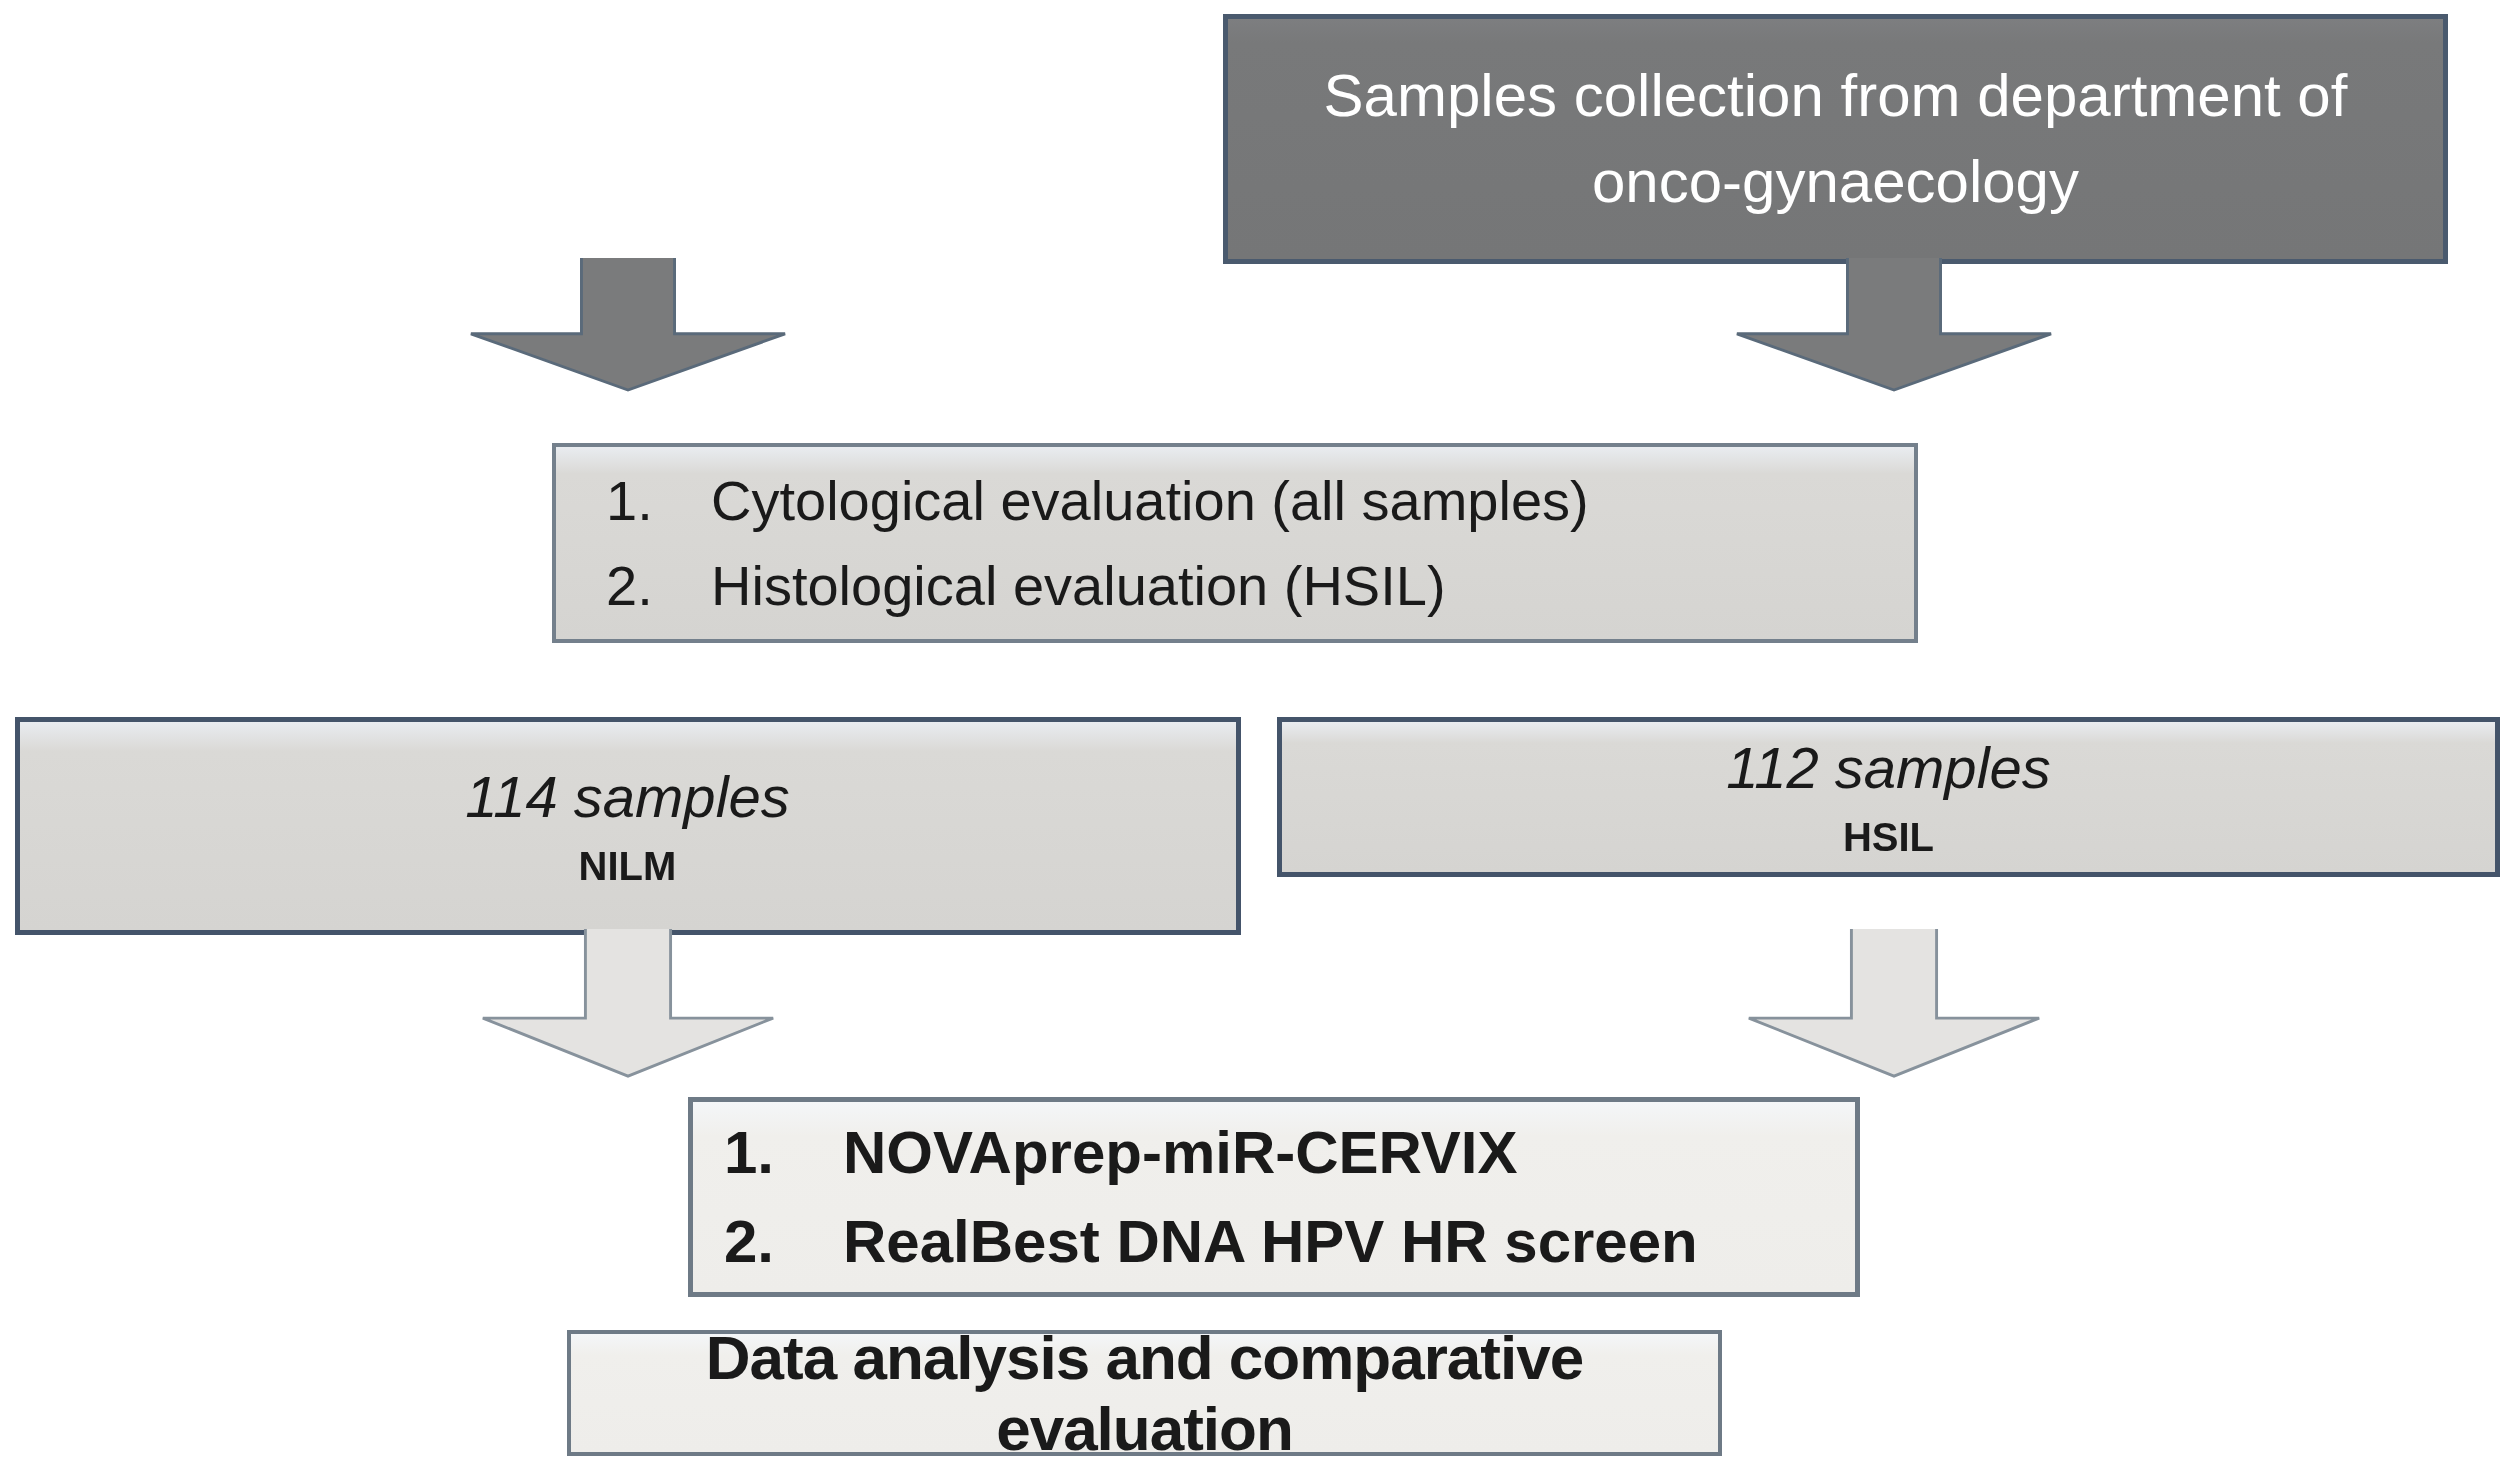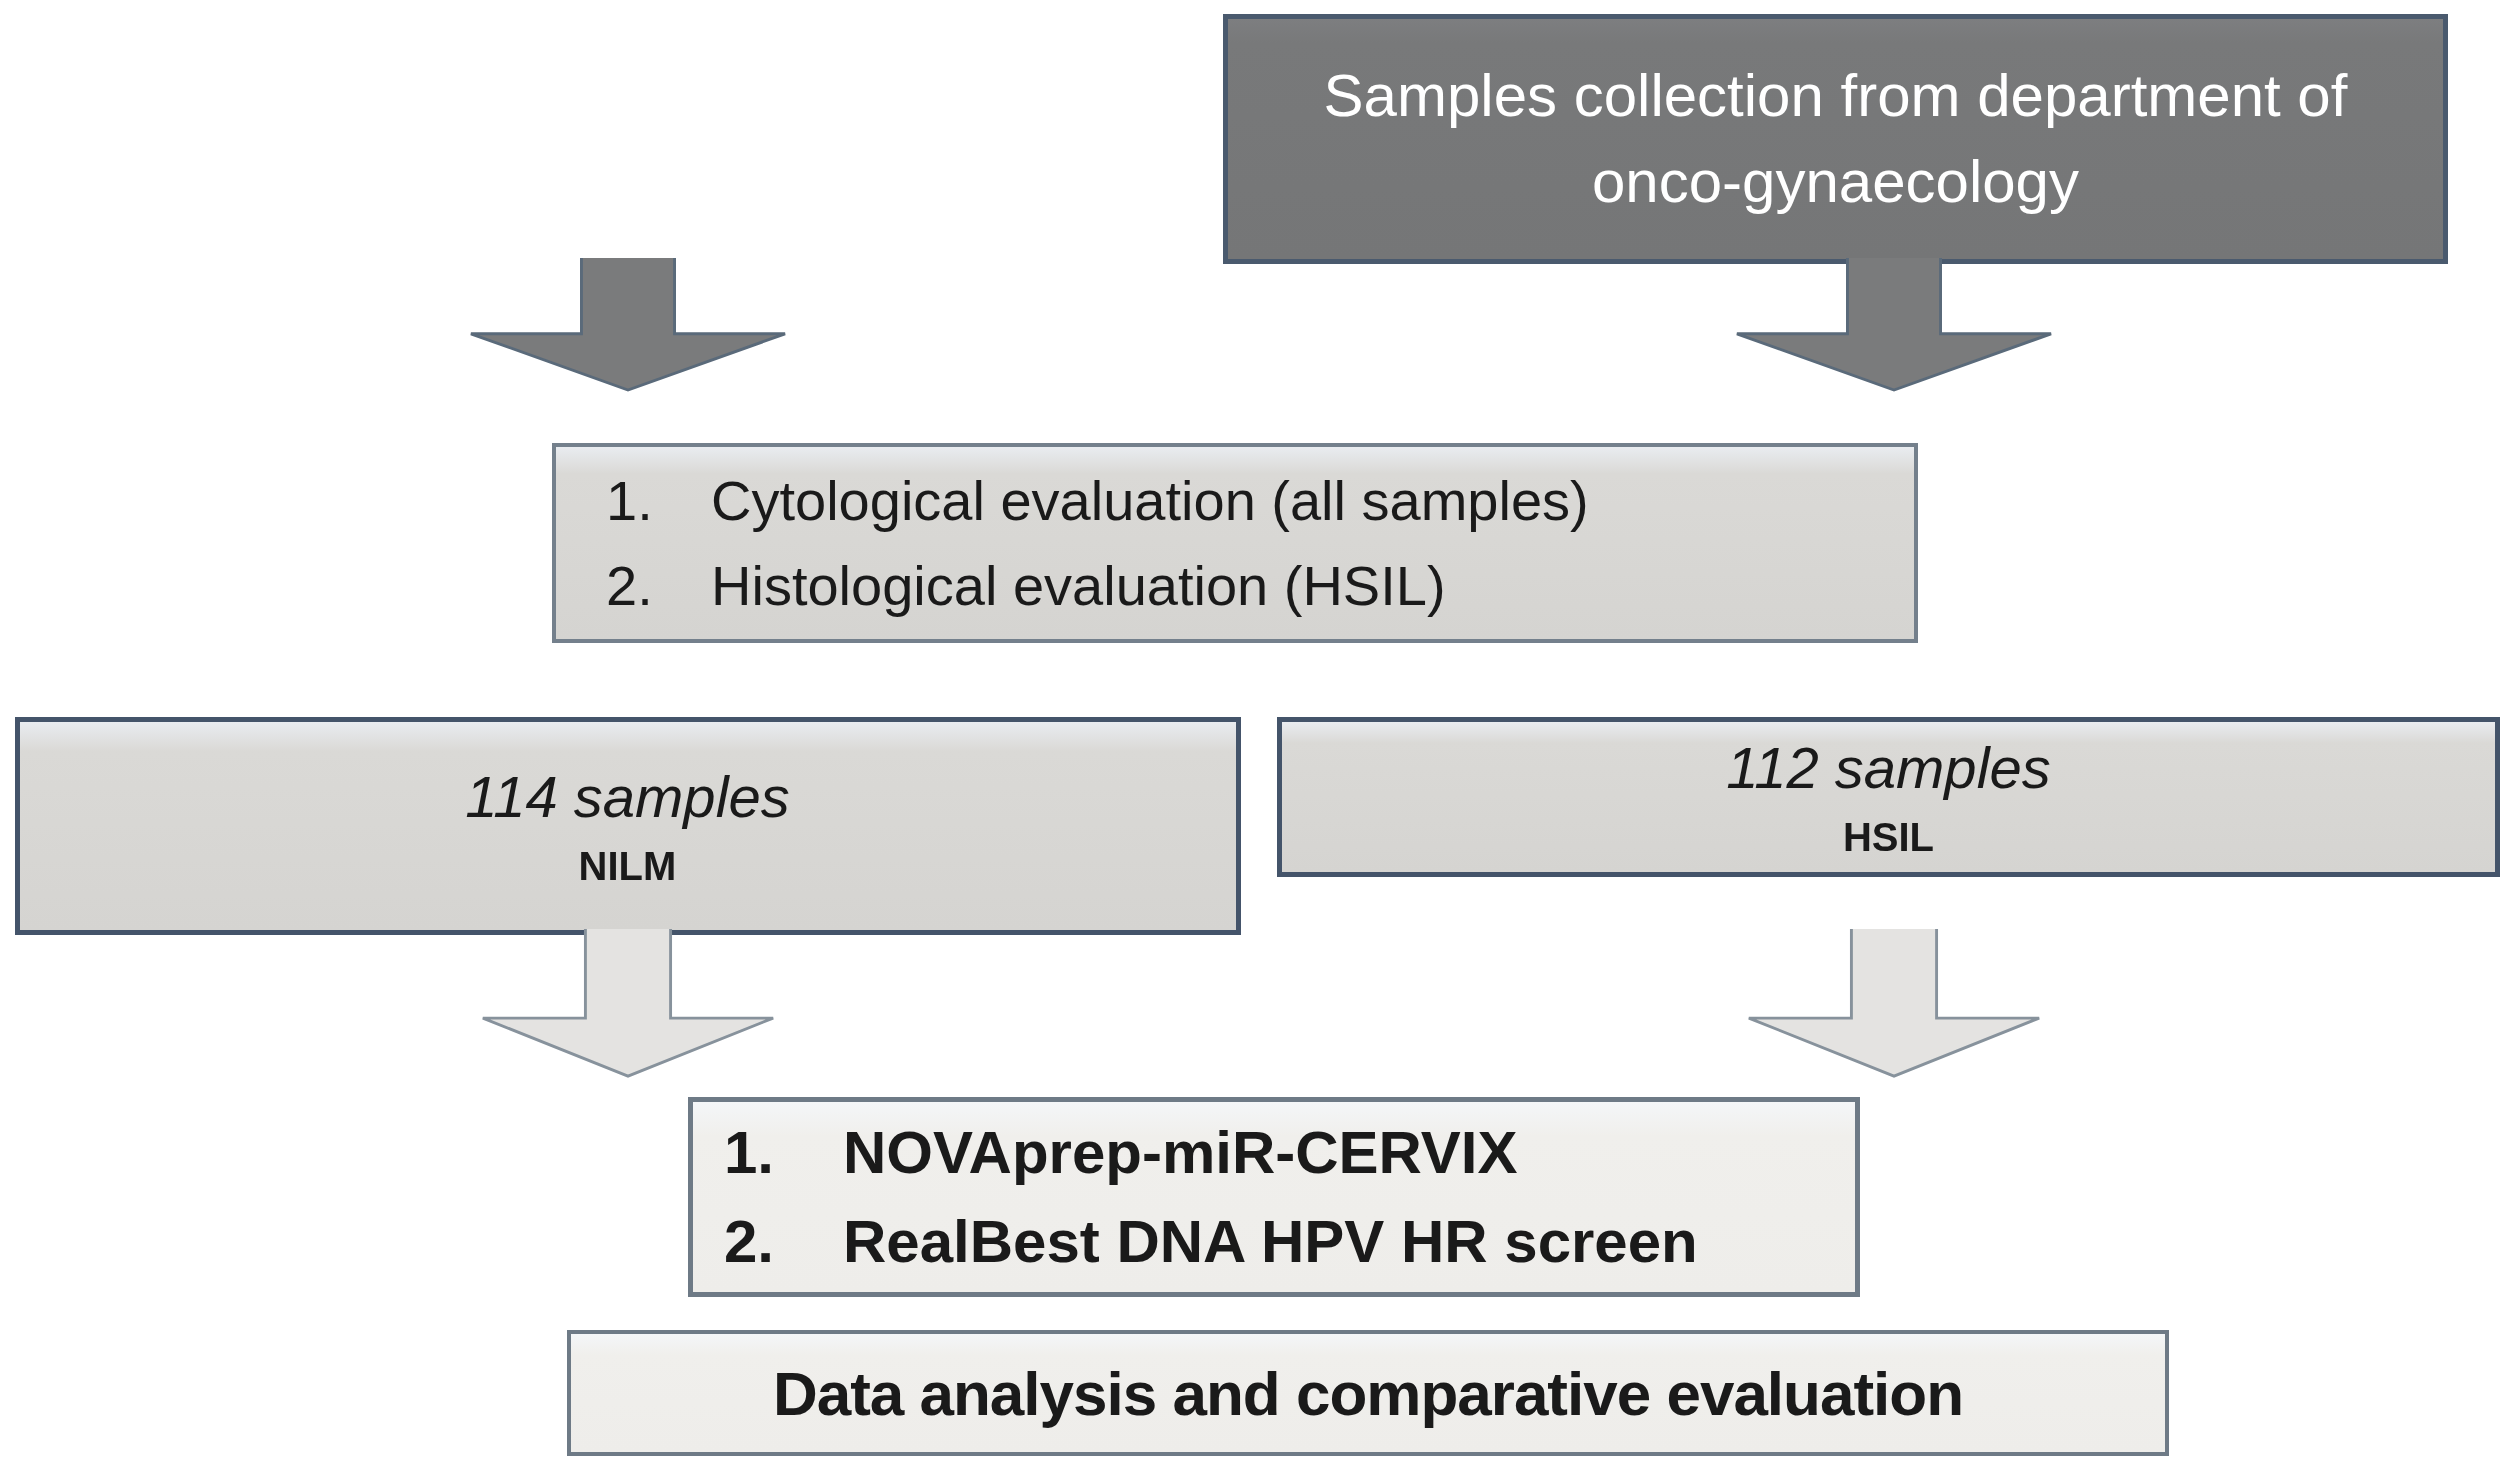--- a/index.html
+++ b/index.html
@@ -116,18 +116,18 @@
         <span class="list-num">1.</span>
         <span>NOVAprep-miR-CERVIX</span>
       </div>
       <div class="list-row">
         <span class="list-num">2.</span>
         <span>RealBest DNA HPV HR screen</span>
       </div>
     </div>
   </div>
 
-  <div class="box box-pale t-black center-text" style="left:567px; top:1330px; width:1602px; height:126px; border-width:4.8px;">
+  <div class="box box-pale t-black center-text" style="left:567px; top:1330px; width:1155px; height:126px; border-width:4.8px;">
     <div class="analysis-text">Data analysis and comparative evaluation</div>
   </div>
 
 </div>
 
 
 </body></html>

